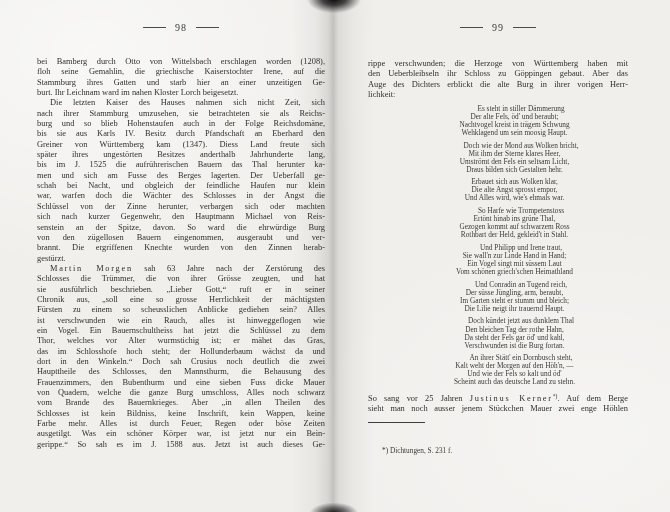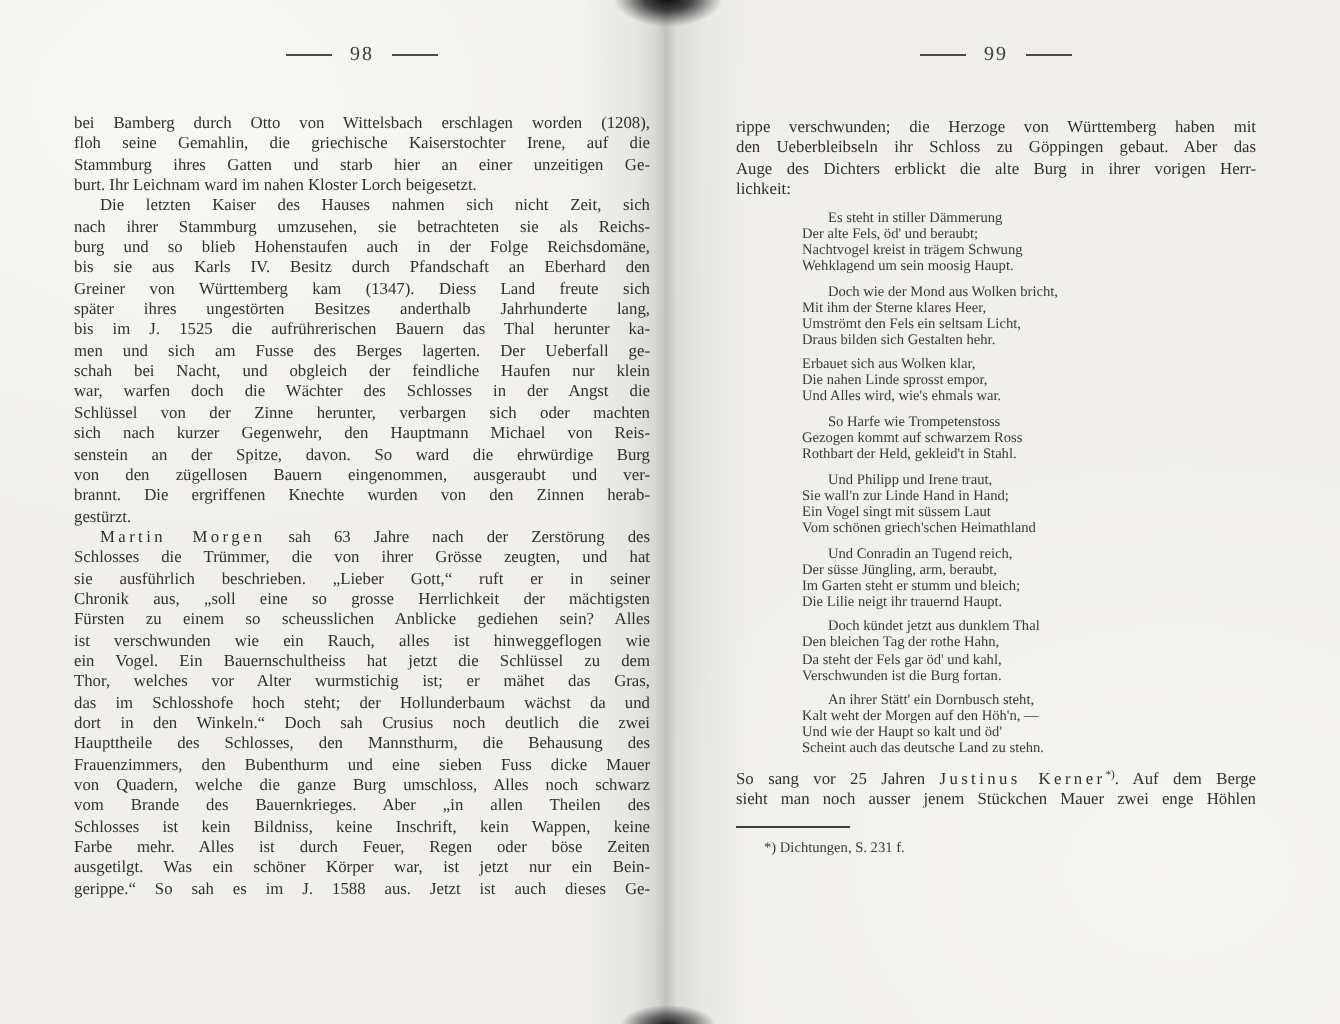--- a/index.html
+++ b/index.html
@@ -53,28 +53,28 @@
   .line{
     text-align:justify;text-align-last:justify;
     white-space:nowrap;
   }
   .line.no-j{text-align-last:left;}
   .line.first-indent{text-indent:13px;}
   .spaced{letter-spacing:1.7px;}
   .sup{font-size:5.6px;vertical-align:3px;letter-spacing:0;}
 
   .poem{margin:4px 0 4px 33px;font-size:7.3px;line-height:8.05px;color:#3a3a37;}
-  .stanza{margin:0 0 4.6px 0;}
+  .stanza{margin:0 0 4.6px 0;text-align:center;}
   .poem-line{white-space:nowrap;}
   .poem-line.stanza-first{text-indent:13px;}
 
   .closing{margin-top:4px;}
 
   .footnote-rule{width:57px;height:1px;background:#3e3e3b;margin:7px 0 0 0;}
-  .footnote{margin-top:5px;padding-left:14px;font-size:7.3px;color:#3a3a37;white-space:nowrap;}
+  .footnote{margin-top:23px;padding-left:14px;font-size:7.3px;color:#3a3a37;white-space:nowrap;}
 </style>
 </head>
 <body>
 
 <div class="scan">
 
   <div class="page page-left">
     <div class="page-header">
       <span class="hrule"></span>
       <span>98</span>
@@ -151,25 +151,26 @@
             <div class="poem-line">Wehklagend um sein moosig Haupt.</div>
           </div>
           <div class="stanza">
             <div class="poem-line stanza-first">Doch wie der Mond aus Wolken bricht,</div>
             <div class="poem-line">Mit ihm der Sterne klares Heer,</div>
             <div class="poem-line">Umströmt den Fels ein seltsam Licht,</div>
             <div class="poem-line">Draus bilden sich Gestalten hehr.</div>
           </div>
           <div class="stanza">
             <div class="poem-line">Erbauet sich aus Wolken klar,</div>
-            <div class="poem-line">Die nahen Linde sprosst empor,</div>
+            <div class="poem-line">Die alte Angst sprosst empor,</div>
             <div class="poem-line">Und Alles wird, wie's ehmals war.</div>
           </div>
           <div class="stanza">
             <div class="poem-line stanza-first">So Harfe wie Trompetenstoss</div>
+            <div class="poem-line">Ertönt hinab ins grüne Thal,</div>
             <div class="poem-line">Gezogen kommt auf schwarzem Ross</div>
             <div class="poem-line">Rothbart der Held, gekleid't in Stahl.</div>
           </div>
           <div class="stanza">
             <div class="poem-line stanza-first">Und Philipp und Irene traut,</div>
             <div class="poem-line">Sie wall'n zur Linde Hand in Hand;</div>
             <div class="poem-line">Ein Vogel singt mit süssem Laut</div>
             <div class="poem-line">Vom schönen griech'schen Heimathland</div>
           </div>
           <div class="stanza">
@@ -180,21 +181,21 @@
           </div>
           <div class="stanza">
             <div class="poem-line stanza-first">Doch kündet jetzt aus dunklem Thal</div>
             <div class="poem-line">Den bleichen Tag der rothe Hahn,</div>
             <div class="poem-line">Da steht der Fels gar öd' und kahl,</div>
             <div class="poem-line">Verschwunden ist die Burg fortan.</div>
           </div>
           <div class="stanza">
             <div class="poem-line stanza-first">An ihrer Stätt' ein Dornbusch steht,</div>
             <div class="poem-line">Kalt weht der Morgen auf den Höh'n, —</div>
-            <div class="poem-line">Und wie der Haupt so kalt und öd'</div>
+            <div class="poem-line">Und wie der Fels so kalt und öd'</div>
             <div class="poem-line">Scheint auch das deutsche Land zu stehn.</div>
           </div>
         </div>
       <div class="closing" id="closing-slot">
           <div class="para">
             <div class="line"><span>So sang vor 25 Jahren </span><span class="spaced">Justinus Kerner</span><span class="sup">*)</span><span>.  Auf dem Berge</span></div>
             <div class="line"><span>sieht man noch ausser jenem Stückchen Mauer zwei enge Höhlen</span></div>
           </div>
         </div>
       <div class="footnote-rule"></div>

